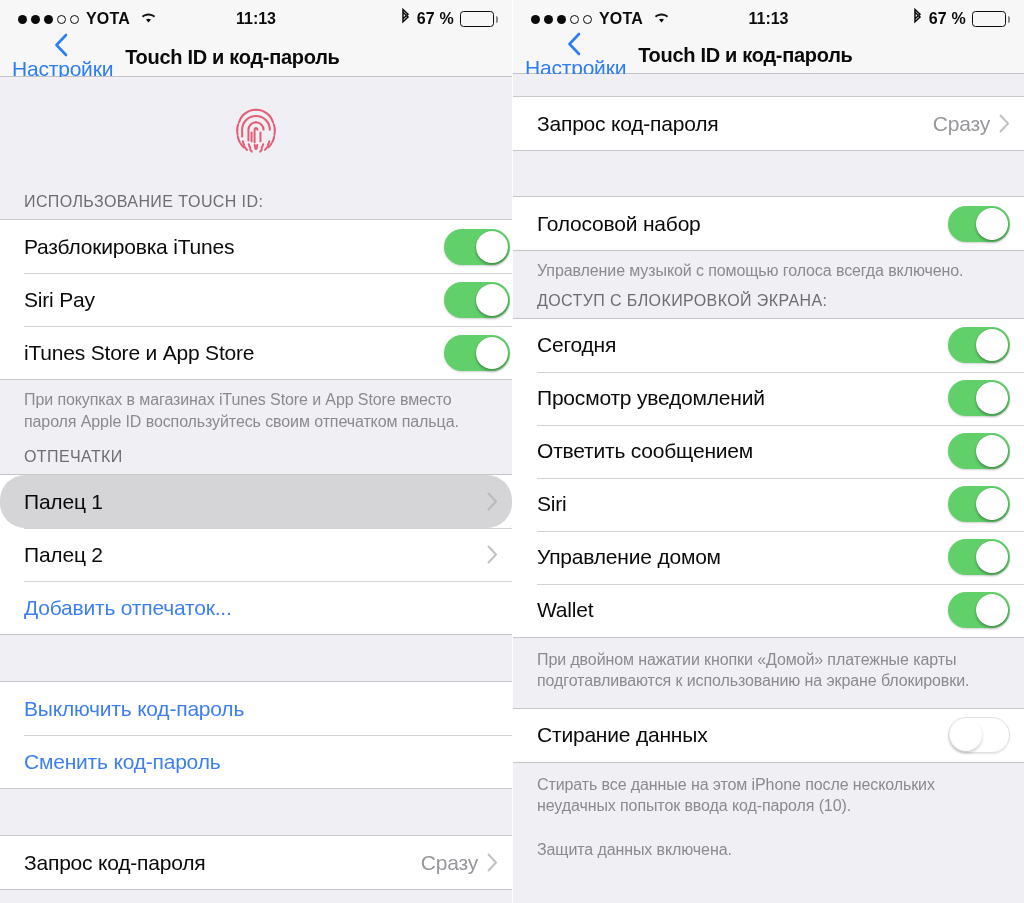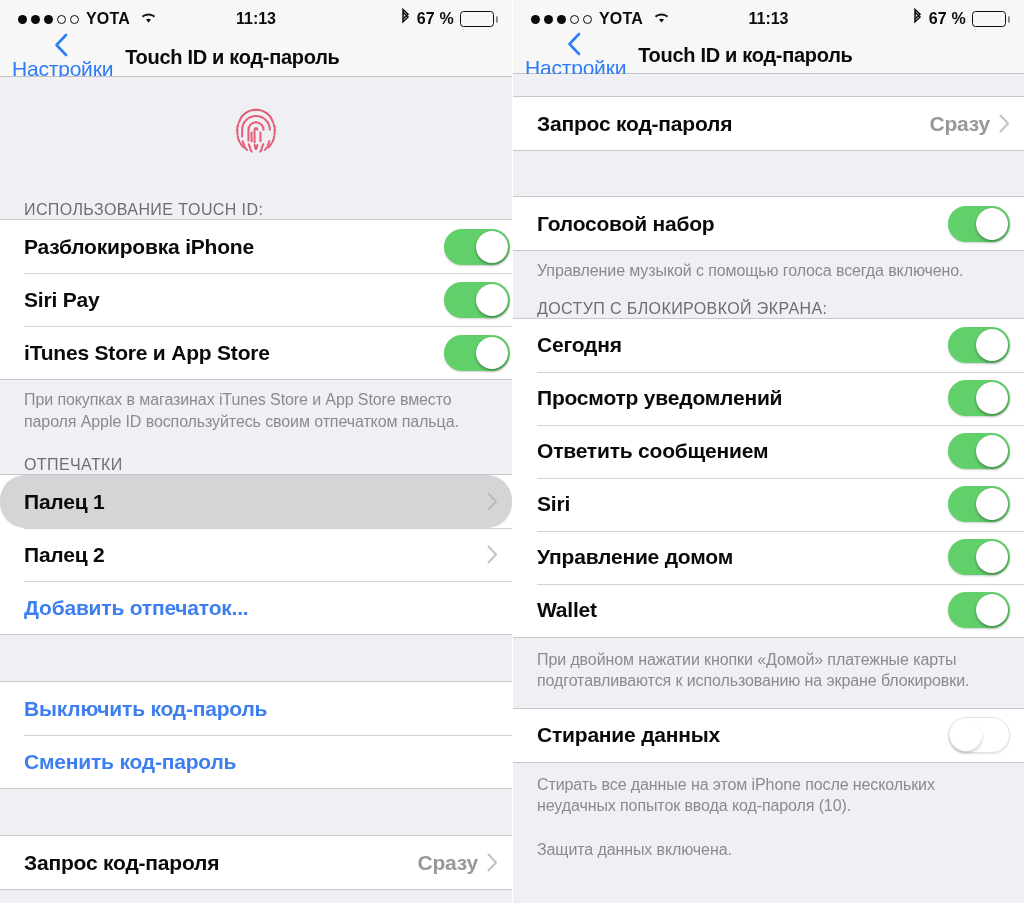--- a/index.html
+++ b/index.html
@@ -57,21 +57,21 @@
   .nav-title {
     font-size: 20px; font-weight: bold; color: #0a0a0a;
     margin-left: 12px; letter-spacing: -.3px;
   }
 
   
   .content { position: relative; background: #efeff4; height: calc(903px - 77px); }
   .phone.right .content { height: calc(903px - 74px); }
 
   .gap { background: #efeff4; }
-  .group { background: #ffffff; border-top: 1px solid #c8c7cc; border-bottom: 1px solid #c8c7cc; font-weight: bold; }
+  .group { background: #ffffff; border-top: 1px solid #c8c7cc; border-bottom: 1px solid #c8c7cc; }
 
   .row {
     position: relative; height: 53px;
     display: flex; align-items: center;
     padding-left: 24px; padding-right: 14px;
     background: #ffffff;
   }
   .row.pressed { background: #d5d5d7; border-radius: 25px; }
   .row + .row::before {
     content: ""; position: absolute; left: 24px; right: 0; top: 0;
@@ -84,21 +84,21 @@
     letter-spacing: -.2px; padding-right: 8px;
   }
   .chev {
     width: 12px; flex: 0 0 12px; display: flex;
     align-items: center; justify-content: center;
   }
 
   
   .sec-header {
     font-size: 16px; color: #6d6d72; letter-spacing: .4px;
-    padding: 0 0 0 24px; display: flex; align-items: flex-end;
+    padding: 0 0 8px 24px; display: flex; align-items: flex-end;
     background: #efeff4;
     text-align: center;
   }
   .sec-footer {
     font-size: 16px; color: #8a8a8f; line-height: 1.35;
     padding: 9px 20px 12px 24px; background: #efeff4;
     letter-spacing: -.1px;
   }
   .sec-footer p + p { margin-top: 22px; }
 
@@ -212,21 +212,21 @@
               <path d="M36.6 33.5v9"></path>
             </g>
           </svg>
         </span>
       </div>
 
       <div class="sec-header" style="height:30px">ИСПОЛЬЗОВАНИЕ TOUCH ID:</div>
 
       <div class="group">
         <div class="row">
-          <span class="row-label">Разблокировка iPhone</span>
+          <span class="row-label">Разблокировка iTunes</span>
           <span class="switch on clipped">
               <span class="knob"></span>
             </span>
         </div>
         <div class="row">
           <span class="row-label">Siri Pay</span>
           <span class="switch on clipped">
               <span class="knob"></span>
             </span>
         </div>

